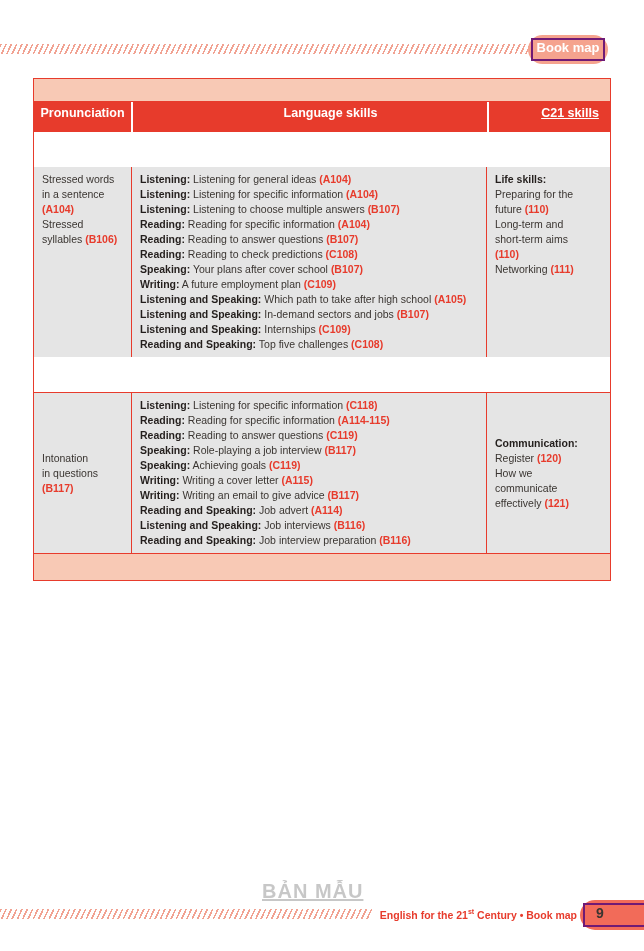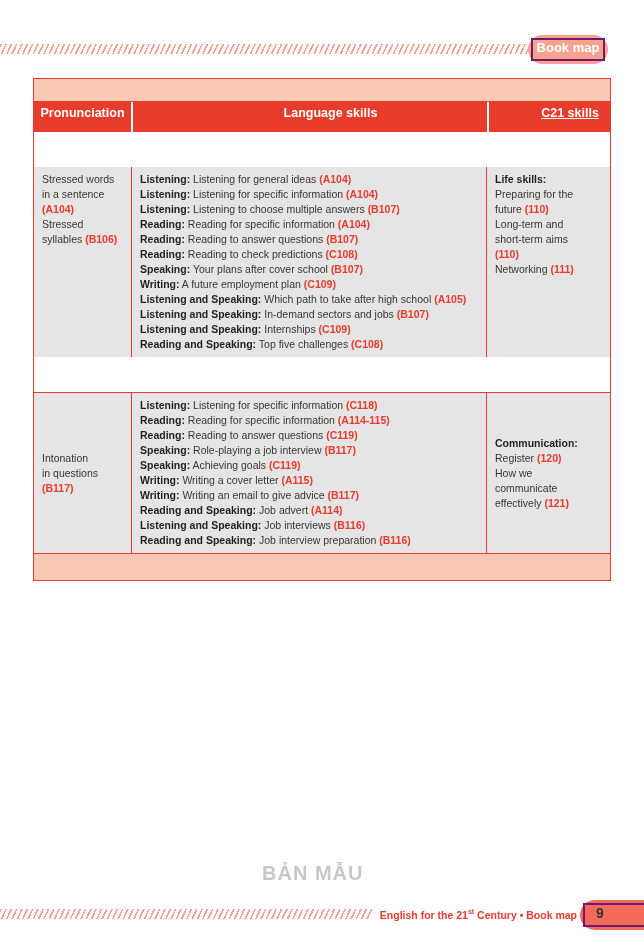--- a/index.html
+++ b/index.html
@@ -37,22 +37,22 @@
   .row + .row{border-top:1px solid var(--red,#e73b2c);align-items:center;}
   .cell{padding:5px 6px 5px 8px;font-size:10.5px;line-height:15px;color:var(--text,#3a3531);box-sizing:border-box;}
   .col-pron{width:97px;}
   .col-skills{width:356px;border-left:1px solid var(--red,#e73b2c);border-right:1px solid var(--red,#e73b2c);}
   .col-c21{flex:1;}
   .line{white-space:nowrap;}
   .lbl{font-weight:bold;color:var(--text-strong,#241f1d);}
   .code{font-weight:bold;color:var(--red,#e73b2c);}
 
   
-  .watermark{position:absolute;left:262px;top:862px;font-size:20px;font-weight:bold;
-             letter-spacing:1px;color:var(--watermark,#9b9b9b);opacity:.55;}
+  .watermark{position:absolute;left:262px;top:880px;font-size:20px;font-weight:bold;
+             letter-spacing:1px;color:var(--watermark,#9b9b9b);opacity:.55;text-decoration:underline;}
   .footer-caption{position:absolute;top:908px;right:67px;font-size:10.5px;font-weight:bold;
                   color:var(--red,#e73b2c);white-space:nowrap;}
   .footer-caption sup{font-size:7px;}
 </style>
 </head>
 <body>
 
 <div class="page">
 
   <div class="hatch hatch-top"></div>

